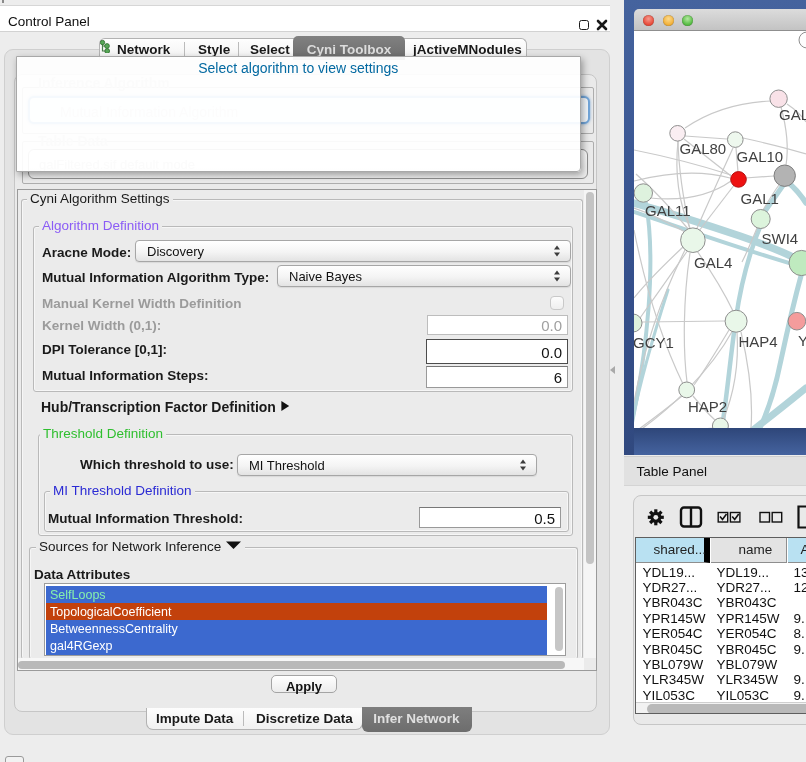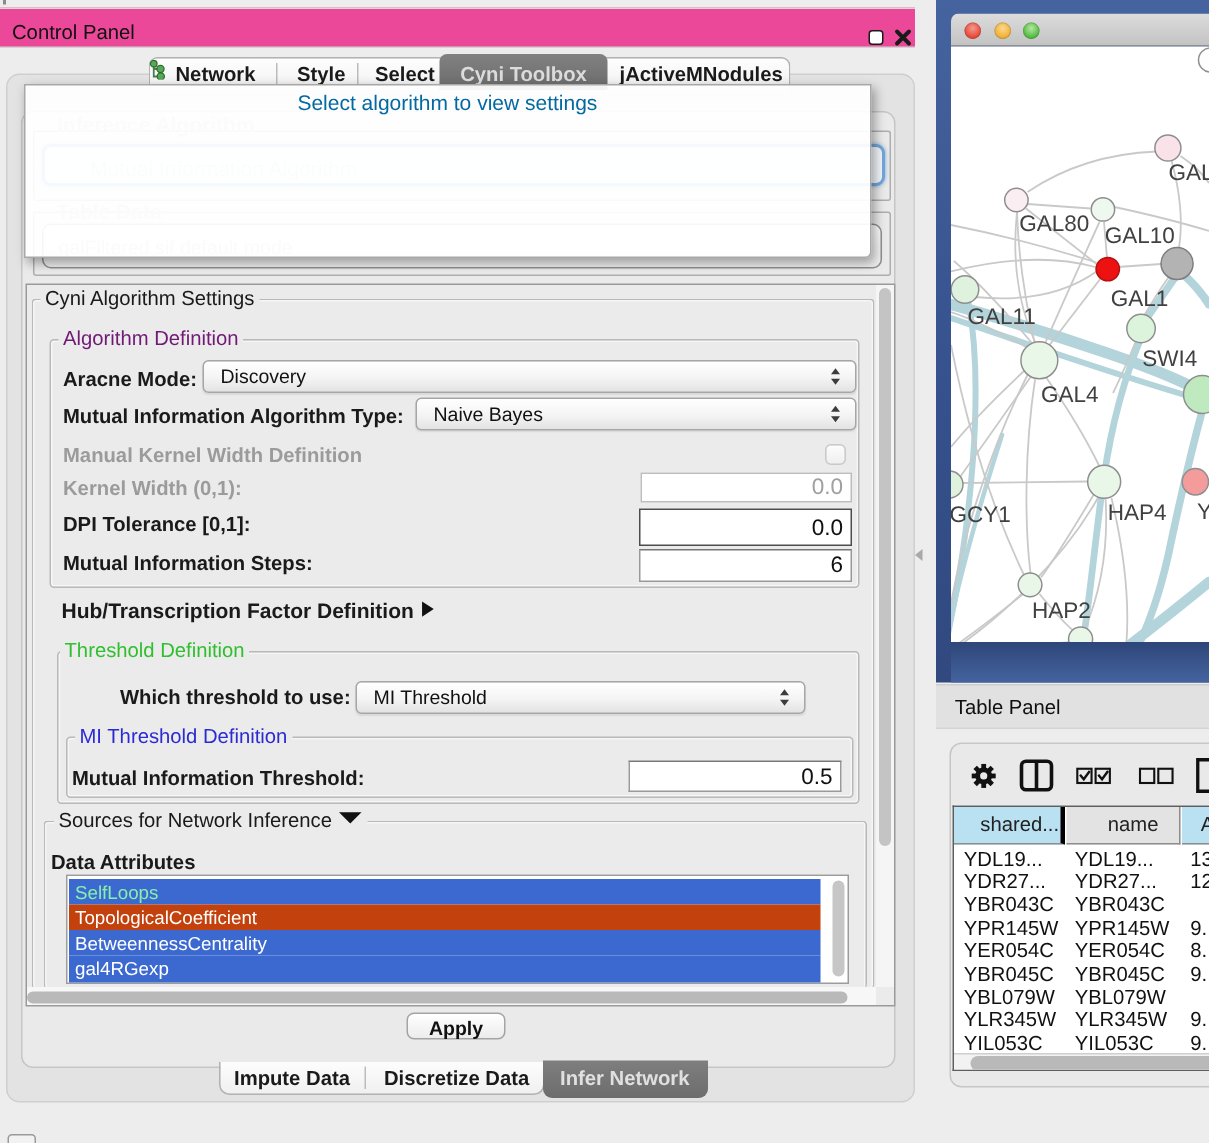--- a/index.html
+++ b/index.html
@@ -25,21 +25,21 @@
 .tfield span { position:absolute; right:5px; top:50%; transform:translateY(-50%); }
 .group { position:absolute; border:1px solid #b9b9b9; border-radius:3px;
   box-shadow:inset 0 0 0 1px rgba(255,255,255,0.55); }
 .gtitle { position:absolute; top:-8px; font-size:13.5px; background:#ebebeb; padding:0 3px; white-space:nowrap; }
 </style>
 </head>
 <body>
 
 <div class="abs" style="left:2px;top:0;width:2px;height:3px;background:#8a8a8a;"></div>
 
-<div class="abs" style="left:0;top:5px;width:610px;height:27px;background:#ec4899;border-top:1px solid #d6d6d6;border-bottom:1px solid #d2d2d2;">
+<div class="abs" style="left:0;top:5px;width:610px;height:27px;background:#ffffff;border-top:1px solid #d6d6d6;border-bottom:1px solid #d2d2d2;">
   <div class="abs" style="left:8px;top:8px;font-size:13.5px;color:#101010;">Control Panel</div>
 
   <div class="abs" style="left:579px;top:14px;width:10px;height:10px;border:1.6px solid #1a1a1a;border-radius:2.5px;background:#fff;"></div>
 
   <svg class="abs" style="left:596px;top:13px;" width="12" height="12" viewBox="0 0 12 12">
     <path d="M2 2 L10 10 M10 2 L2 10" stroke="#1a1a1a" stroke-width="2.6" stroke-linecap="round"></path>
   </svg>
 </div>
 
 <div class="abs" style="left:4px;top:49px;width:606px;height:686px;background:#e3e3e3;border:1px solid #cfcfcf;border-radius:9px;"></div>
@@ -72,21 +72,21 @@
 <div class="abs" style="left:38px;top:75px;font-size:14px;font-weight:bold;color:#c9c9c9;">Inference Algorithm</div>
 <div class="abs" style="left:60px;top:104px;font-size:14px;color:#cfcfcf;">Mutual Information Algorithm</div>
 <div class="abs" style="left:38px;top:133px;font-size:14px;font-weight:bold;color:#c9c9c9;">Table Data</div>
 
 <div class="abs" style="left:17px;top:189px;width:580px;height:482px;background:#ebebeb;border:1px solid #9a9a9a;"></div>
 
 <div class="group" style="left:21px;top:199px;width:562px;height:460px;border-bottom:none;"></div>
 <div class="gtitle" style="left:27px;top:191px;color:#1a1a1a;">Cyni Algorithm Settings</div>
 
 <div class="group" style="left:33px;top:226px;width:540px;height:166px;"></div>
-<div class="gtitle" style="left:39px;top:218px;color:#701a75;">Algorithm Definition</div>
+<div class="gtitle" style="left:39px;top:218px;color:#8b5cf6;">Algorithm Definition</div>
 
 <div class="abs lbl" style="left:42px;top:245px;">Aracne Mode:</div>
 <div class="combo" style="left:135px;top:240px;width:436px;height:22px;">
     <span class="ct">Discovery</span>
     <span class="spin"></span>
   </div>
 
 <div class="abs lbl" style="left:42px;top:270px;">Mutual Information Algorithm Type:</div>
 <div class="combo" style="left:277px;top:265px;width:294px;height:22px;">
     <span class="ct">Naive Bayes</span>
@@ -286,21 +286,21 @@
     <path d="M80 12.5 l2.5 3 4 -5.5" stroke-width="1.6"></path>
     <path d="M92.2 12.5 l2.5 3 4 -5.5" stroke-width="1.6"></path>
     <rect x="120" y="8.5" width="9.5" height="9.5"></rect>
     <rect x="132.2" y="8.5" width="9.5" height="9.5"></rect>
   </g>
   <path d="M158.5 2.5 h10 l5 5 v16 h-15 Z" fill="none" stroke="#111" stroke-width="2.2"></path>
 </svg>
 
 <div class="abs" style="left:634.5px;top:536.5px;width:172px;height:177px;background:#fff;border:1px solid #5e5e5e;border-right:none;overflow:hidden;">
 
-  <div style="position:absolute;left:0;top:0;height:25px;width:74px;background:#b9e1f2;border-right:3px solid #000000;border-bottom:1px solid #8e8e8e;font-size:13.5px;color:#222;">
+  <div style="position:absolute;left:0;top:0;height:25px;width:74px;background:#b9e1f2;border-right:6px solid #000000;border-bottom:1px solid #8e8e8e;font-size:13.5px;color:#222;">
       <span style="position:absolute;left:18px;top:4px;">shared...</span>
     </div>
   <div style="position:absolute;left:75px;top:0;height:25px;width:76px;background:#e3e3e3;border-right:1px solid #8e8e8e;border-bottom:1px solid #8e8e8e;font-size:13.5px;color:#222;">
       <span style="position:absolute;left:28px;top:4px;">name</span>
     </div>
   <div style="position:absolute;left:152px;top:0;height:25px;width:20px;background:#b9e1f2;border-bottom:1px solid #8e8e8e;font-size:13.5px;color:#222;padding-top:4px;padding-left:13px;">A</div>
 
   <div style="position:absolute;left:7px;top:27px;font-size:13.5px;color:#111;line-height:15.4px;">
     YDL19...<br>YDR27...<br>YBR043C<br>YPR145W<br>YER054C<br>YBR045C<br>YBL079W<br>YLR345W<br>YIL053C
   </div>

